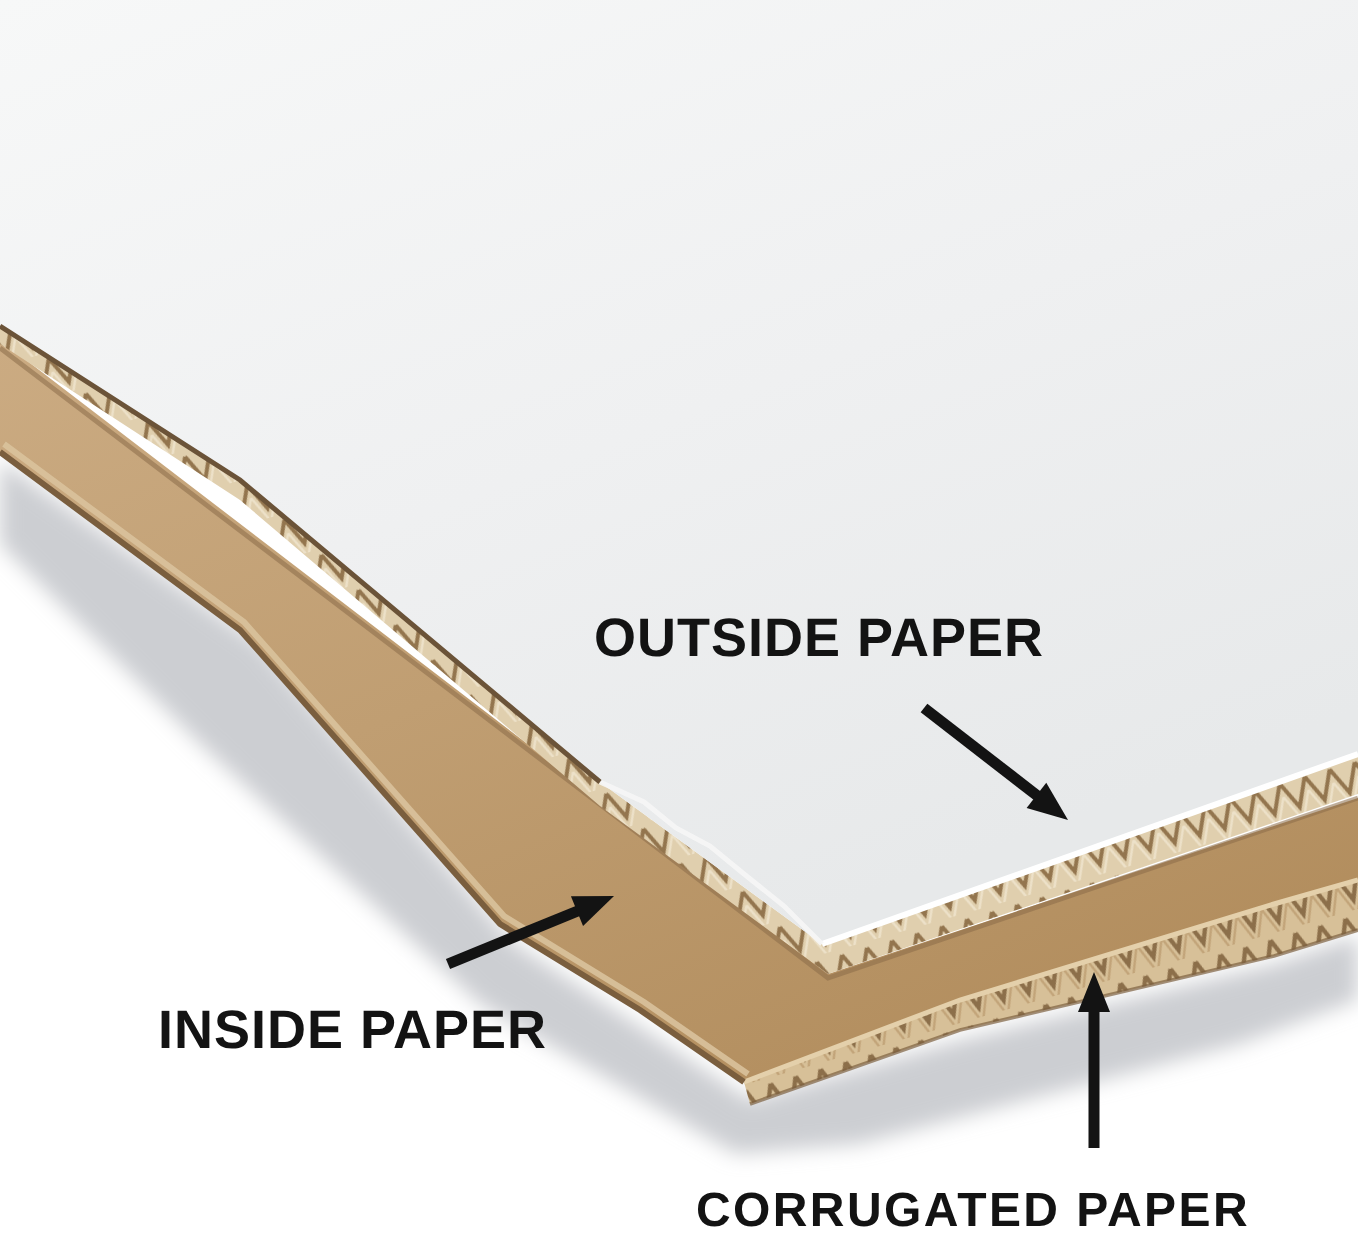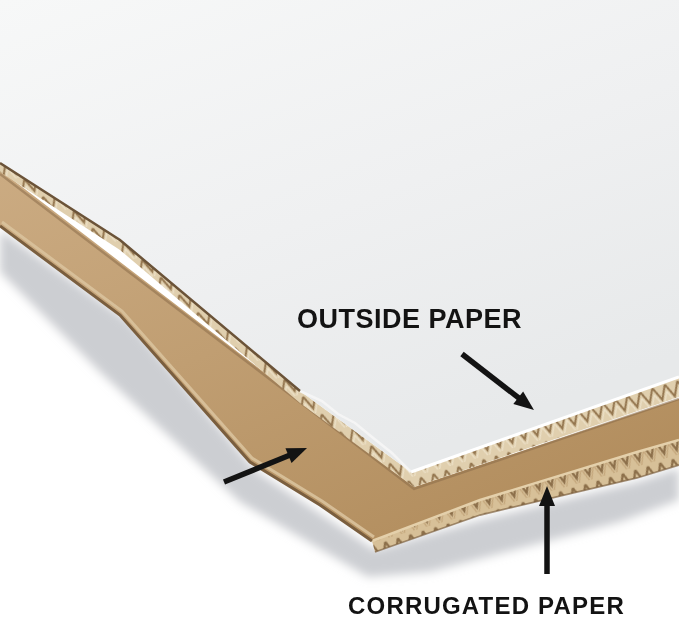--- a/index.html
+++ b/index.html
@@ -95,15 +95,16 @@
         <polygon points="0,0 -20,8 -20,-8" transform="translate(307,448) rotate(-22.3)" fill="#131313"></polygon>
       </g>
       <g>
         <line x1="547" y1="574" x2="547" y2="500" stroke-width="5.5" stroke="#131313"></line>
         <polygon points="0,0 -20,8 -20,-8" transform="translate(547,486) rotate(-90)" fill="#131313"></polygon>
       </g>
     </g>
   </svg>
 
   <div class="label label-outside">OUTSIDE PAPER</div>
+  <div class="label label-inside">INSIDE PAPER</div>
   <div class="label label-corrugated">CORRUGATED PAPER</div>
 
 </div>
 
 </body></html>

